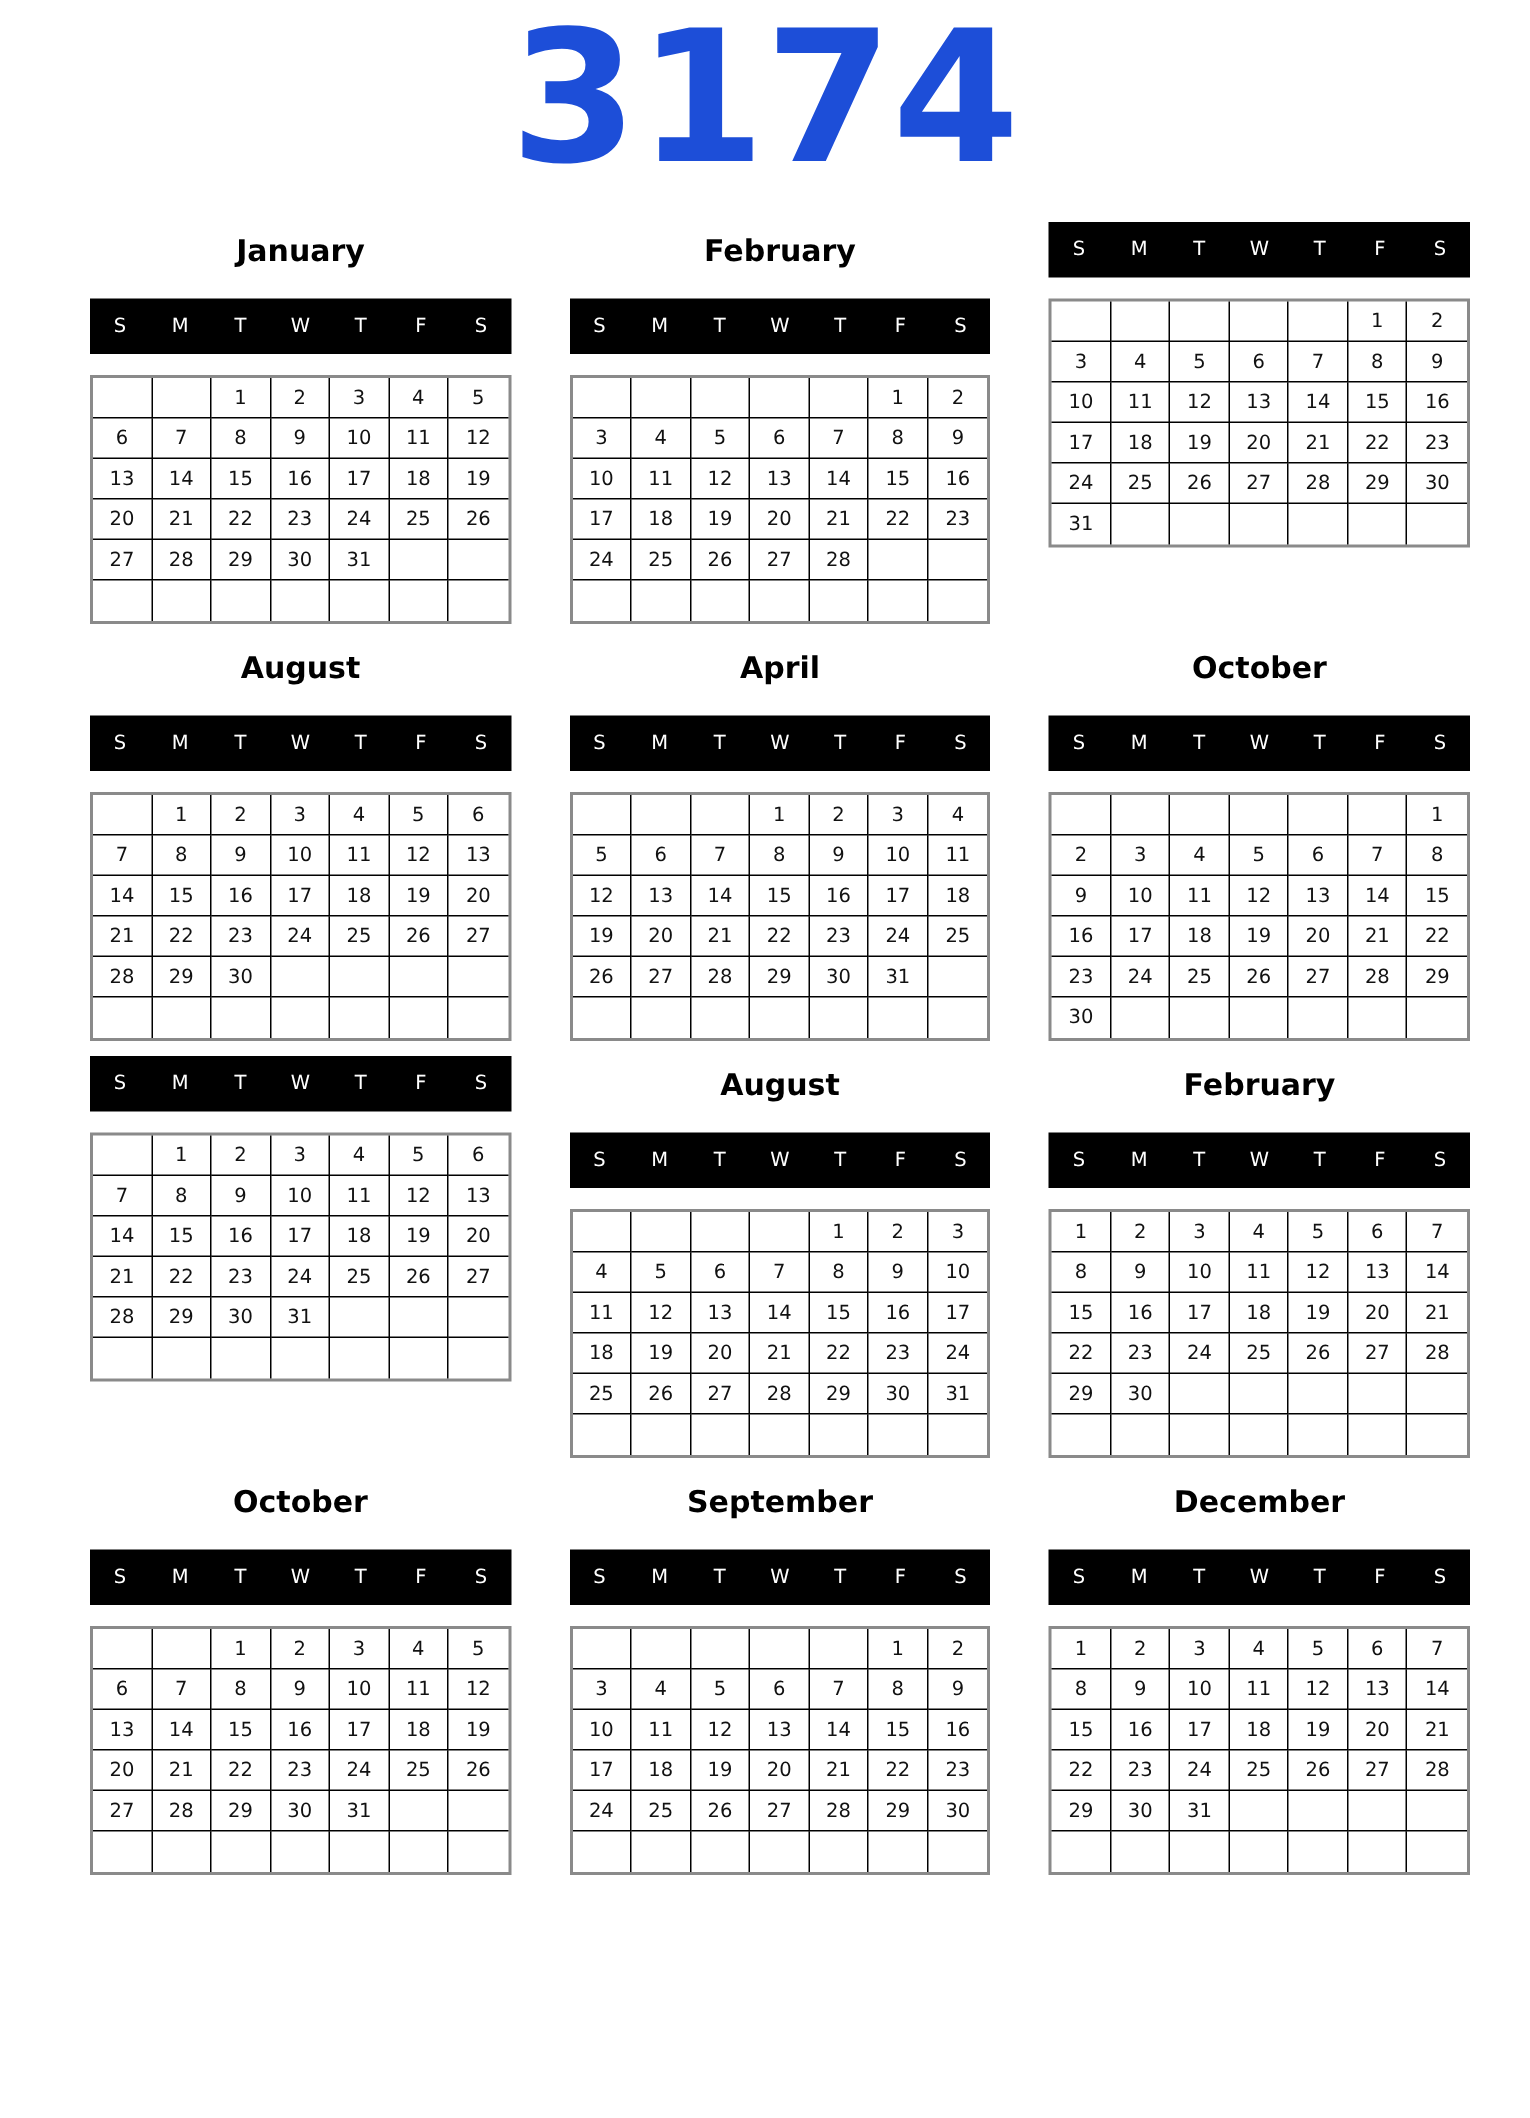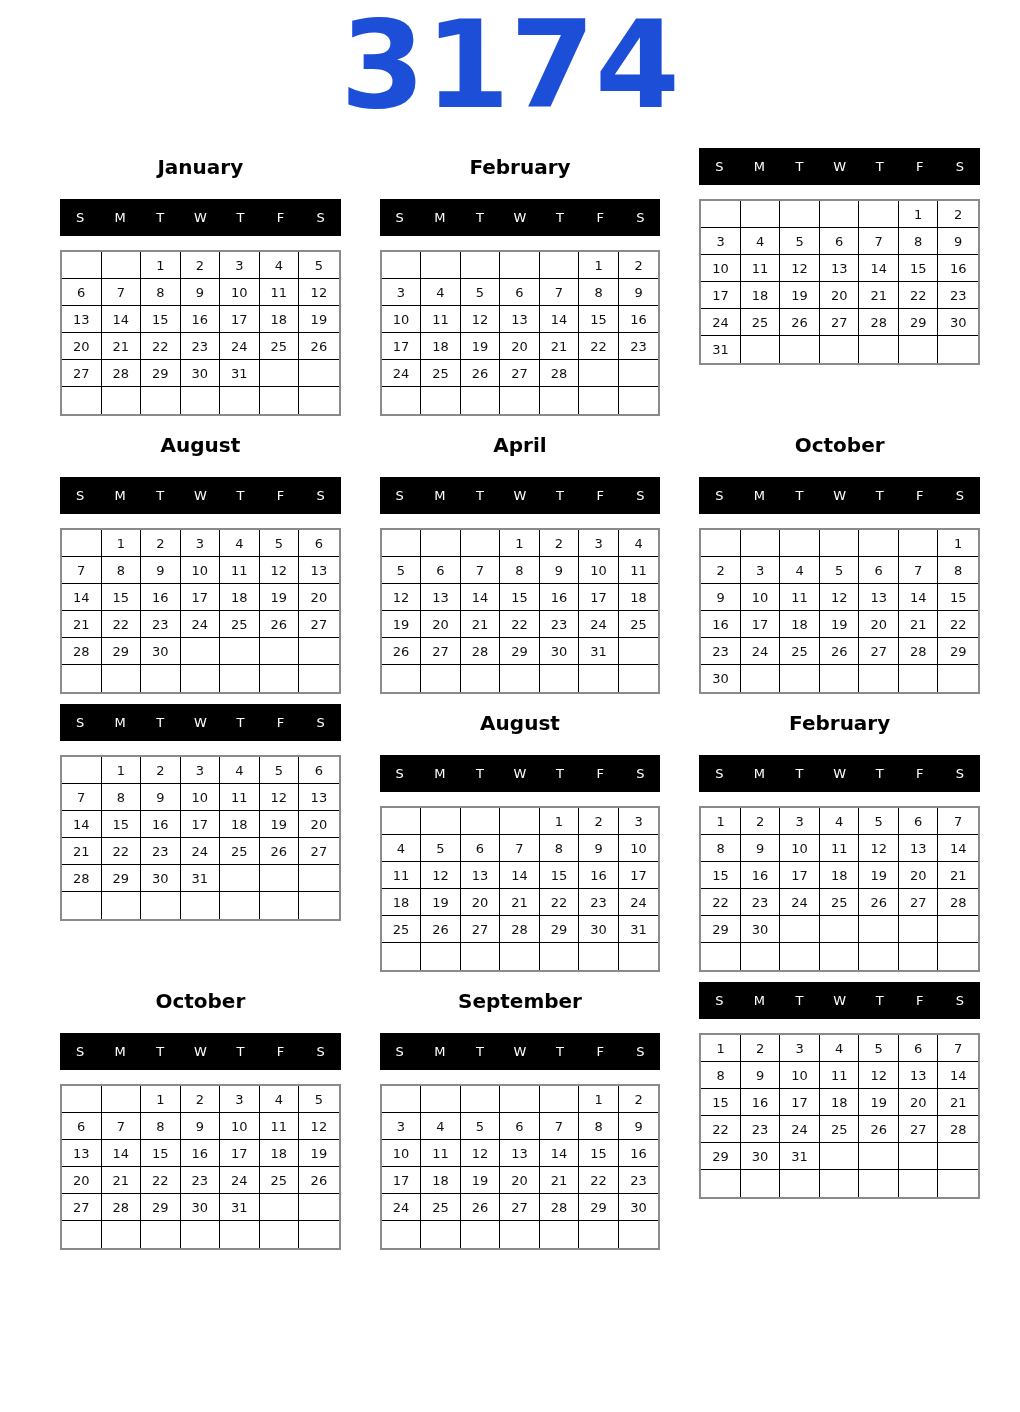--- a/index.html
+++ b/index.html
@@ -683,20 +683,21 @@
         <div class="day-cell"></div>
         <div class="day-cell"></div>
         <div class="day-cell"></div>
         <div class="day-cell"></div>
         <div class="day-cell"></div>
         <div class="day-cell"></div>
         <div class="day-cell"></div>
       </div>
     </div>
     <div class="month">
+      <div class="month-title">December</div>
       <div class="weekday-header">
         <span class="wd">S</span>
         <span class="wd">M</span>
         <span class="wd">T</span>
         <span class="wd">W</span>
         <span class="wd">T</span>
         <span class="wd">F</span>
         <span class="wd">S</span>
       </div>
       <div class="day-grid">

